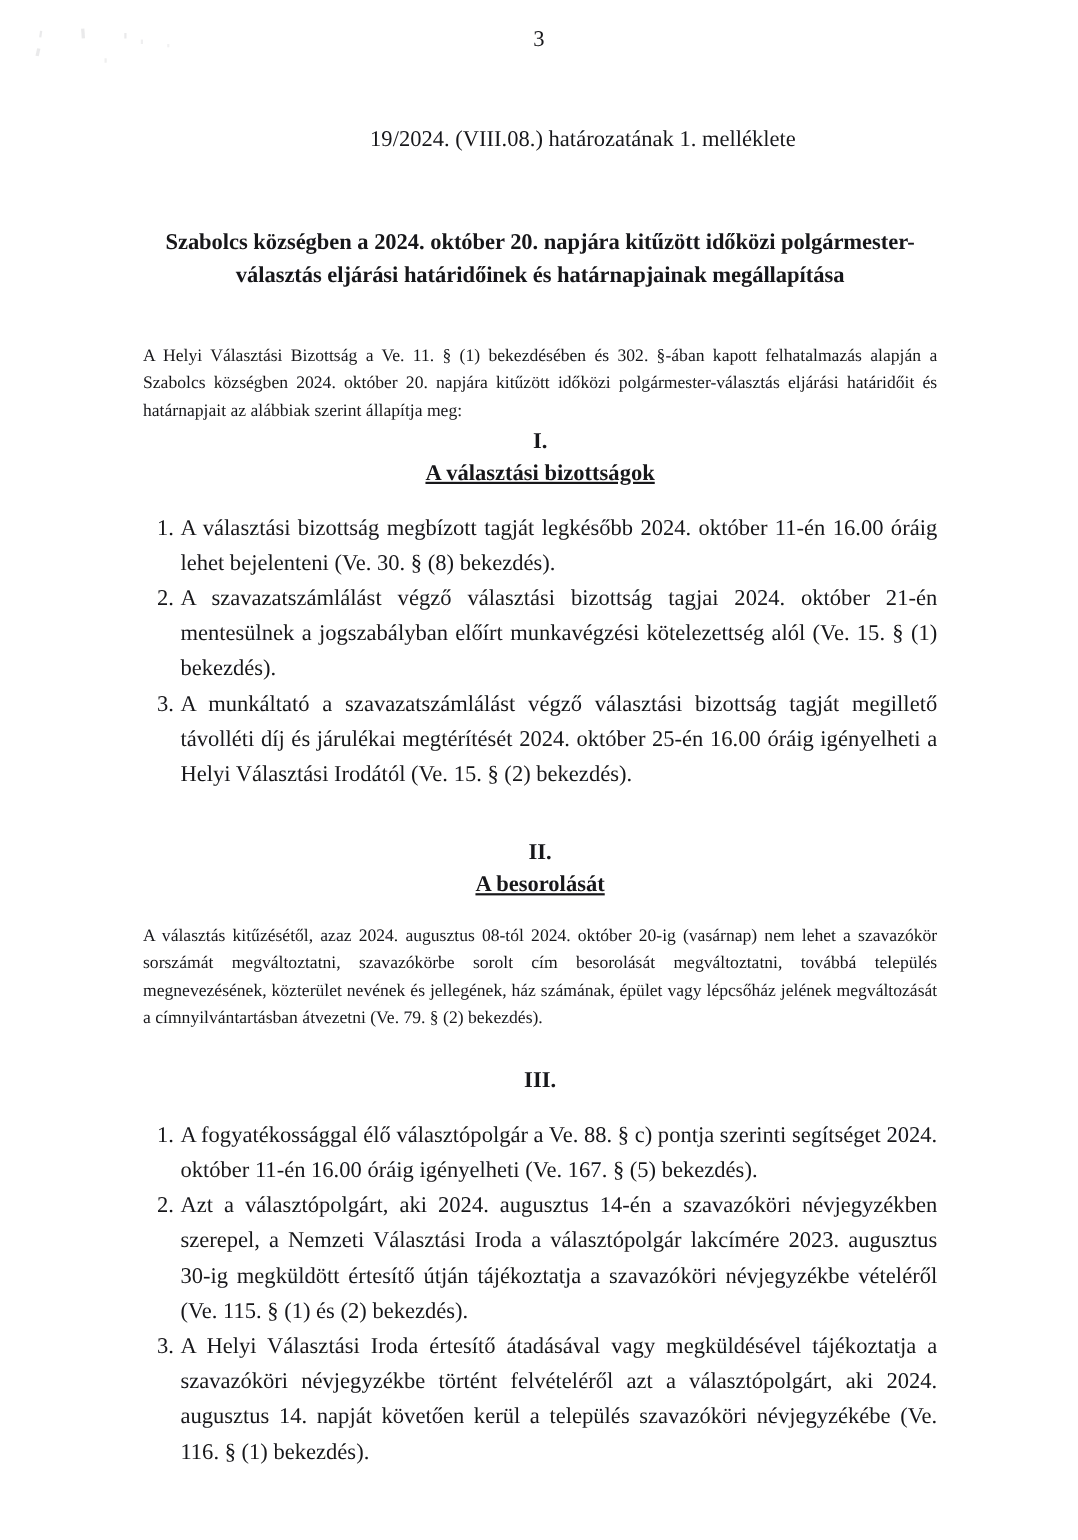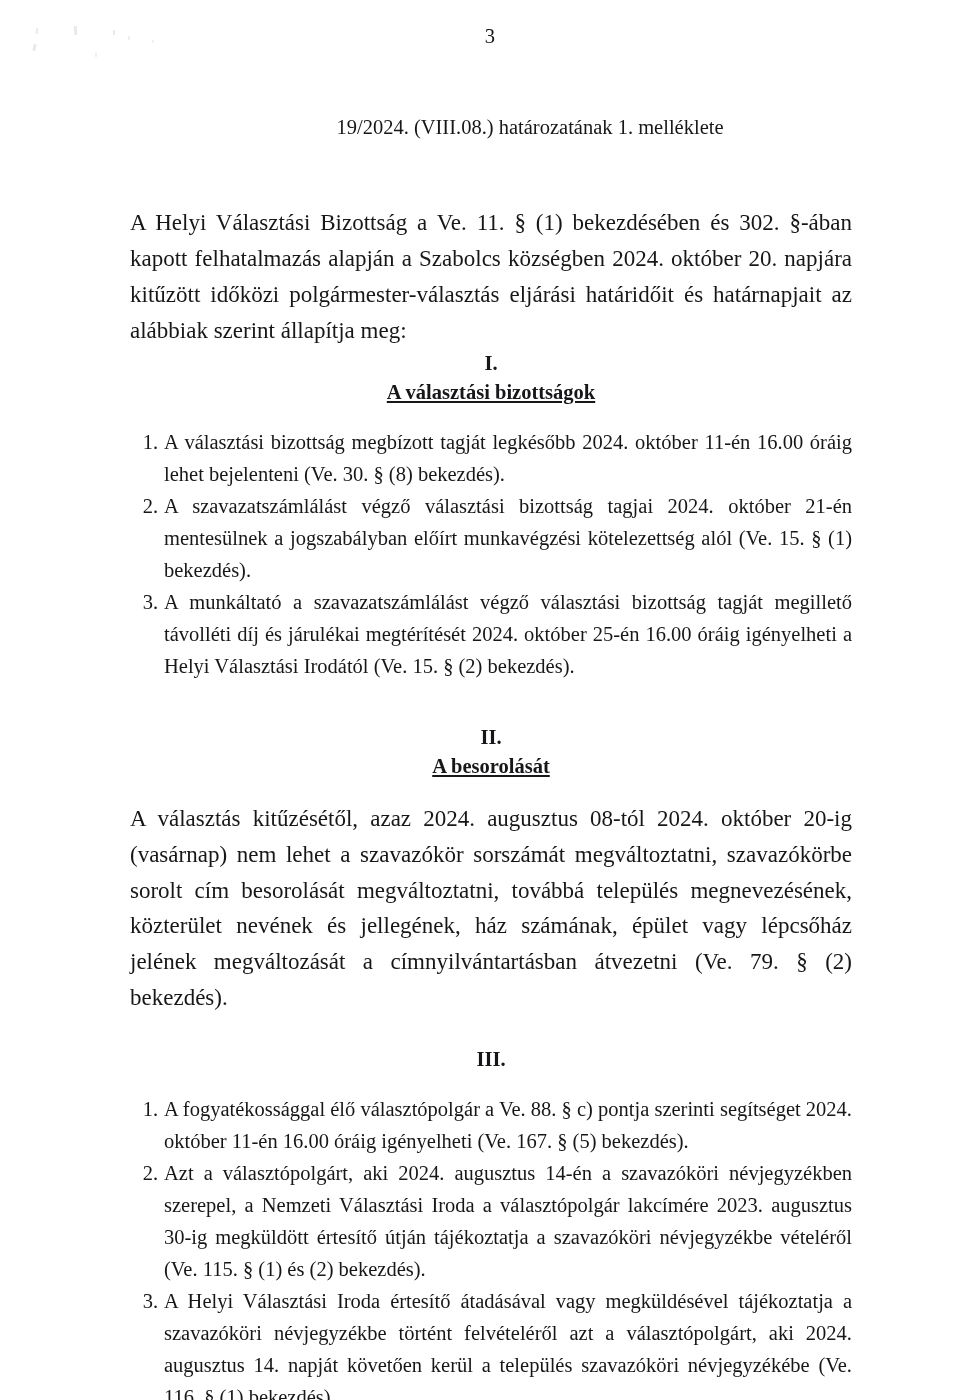--- a/index.html
+++ b/index.html
@@ -70,21 +70,21 @@
     font-weight: bold;
     font-size: 20.5px;
     line-height: 1.48;
     margin: 0 0 46px 0;
     letter-spacing: -0.05px;
   }
 
   
   p.body {
     margin: 0;
-    font-size: 23px;
+    font-size: 16px;
     line-height: 1.56;
     text-align: justify;
     text-justify: inter-word;
     hyphens: none;
   }
 
   .intro { margin-bottom: 34px; }
 
   
   .section-head {
@@ -141,20 +141,24 @@
   <span class="speckle sp7"></span>
 
   <div class="page-number">3</div>
 
   <div class="content">
 
     <div class="doc-head">
       <div>19/2024. (VIII.08.) határozatának 1. melléklete</div>
     </div>
 
+    <div class="doc-title">
+      <div>Szabolcs községben a 2024. október 20. napjára kitűzött időközi polgármester-</div>
+      <div>választás eljárási határidőinek és határnapjainak megállapítása</div>
+    </div>
 
     <p class="body intro">A Helyi Választási Bizottság a Ve. 11. § (1) bekezdésében és 302. §-ában kapott felhatalmazás alapján a Szabolcs községben 2024. október 20. napjára kitűzött időközi polgármester-választás eljárási határidőit és határnapjait az alábbiak szerint állapítja meg:</p>
 
     <div class="block-sec1">
       <div class="section-head">
         <span class="numeral">I.</span>
         <span class="caption">A választási bizottságok</span>
       </div>
       <ol class="numlist">
         <li>

